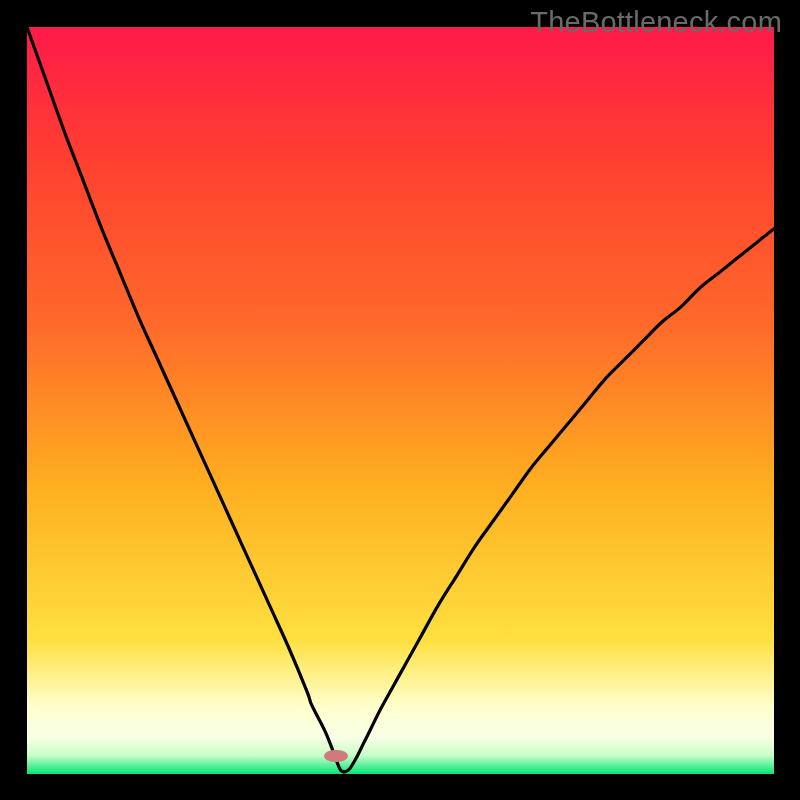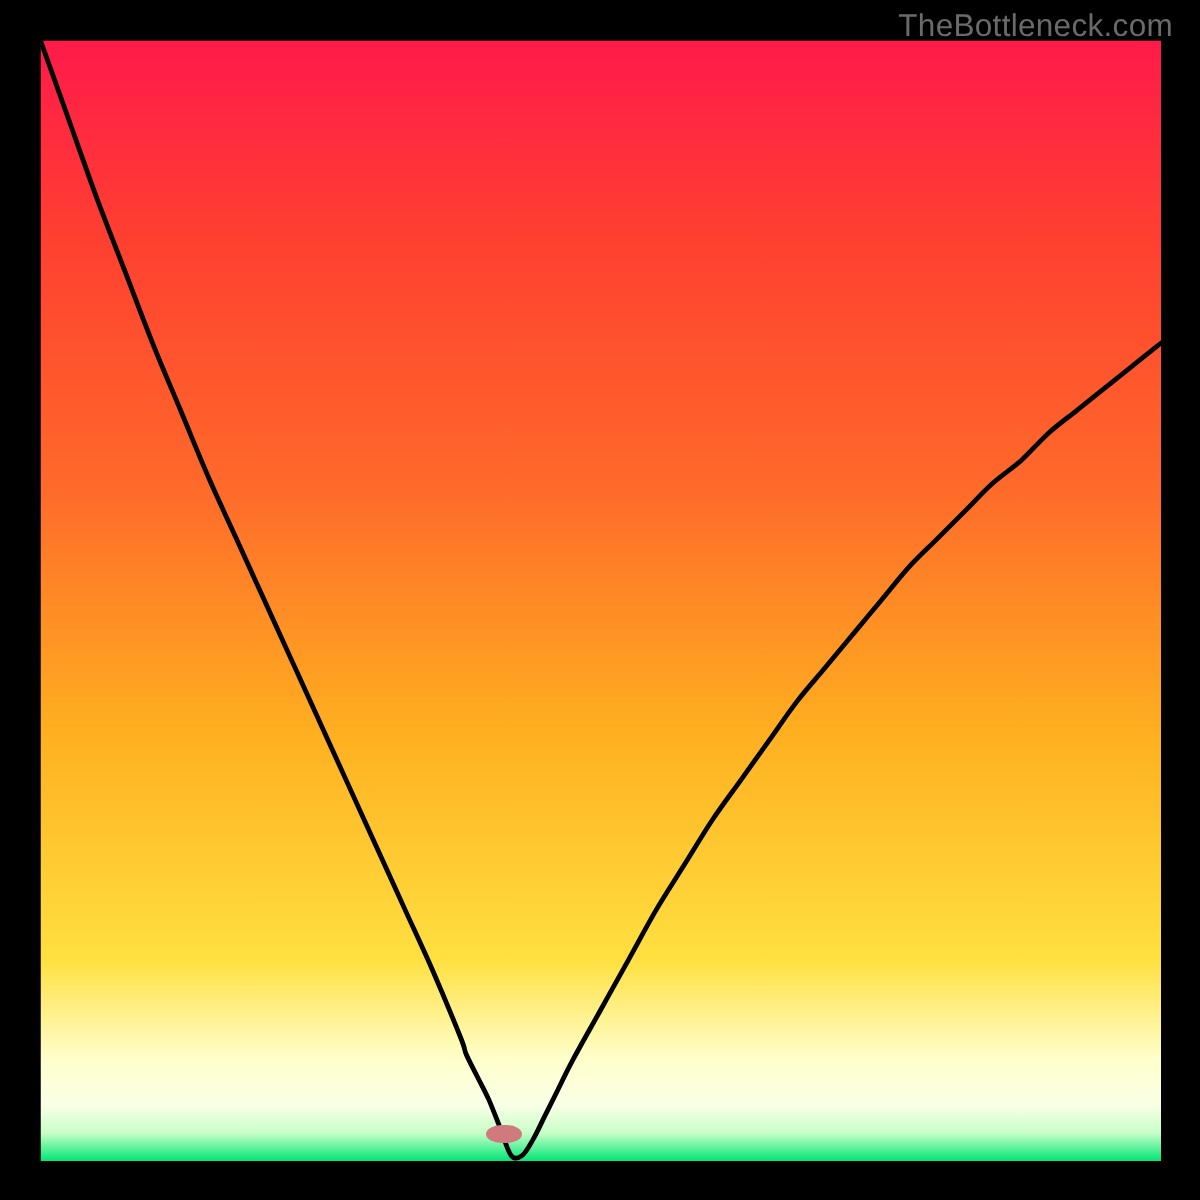--- a/index.html
+++ b/index.html
@@ -15,21 +15,21 @@
     position: relative;
     width: 800px;
     height: 800px;
     background: #000;
   }
   .watermark {
     position: absolute;
     top: 6px;
     right: 18px;
     color: #6a6a6a;
-    font-size: 21px;
+    font-size: 29px;
     font-weight: 400;
     letter-spacing: 0.2px;
     z-index: 20;
     user-select: none;
   }
   svg.plot {
     position: absolute;
     left: 27px;
     top: 27px;
     width: 747px;

